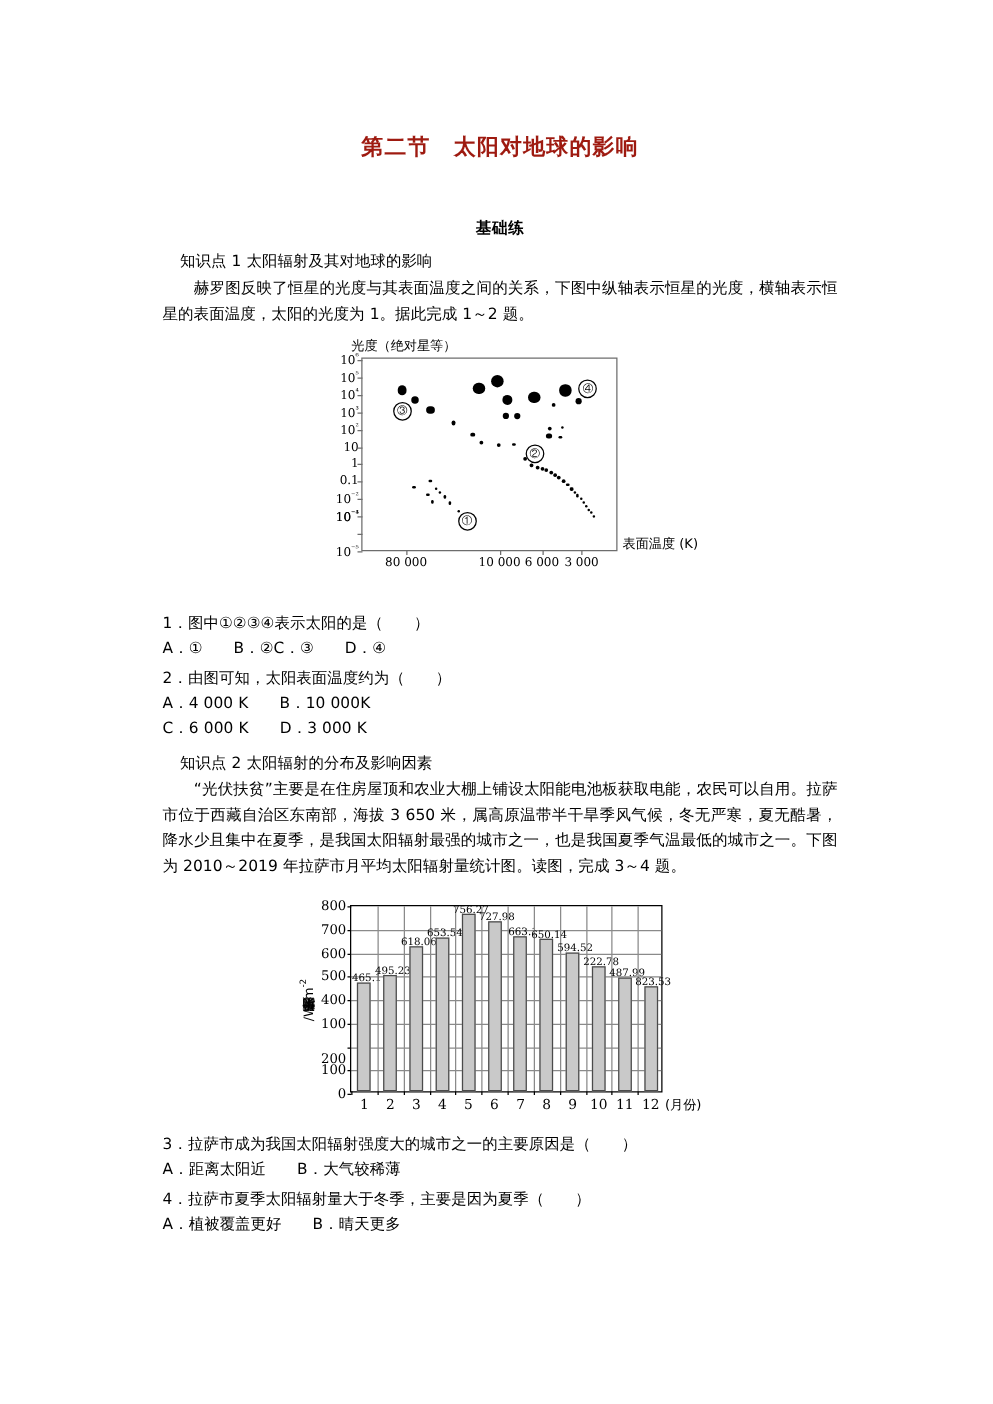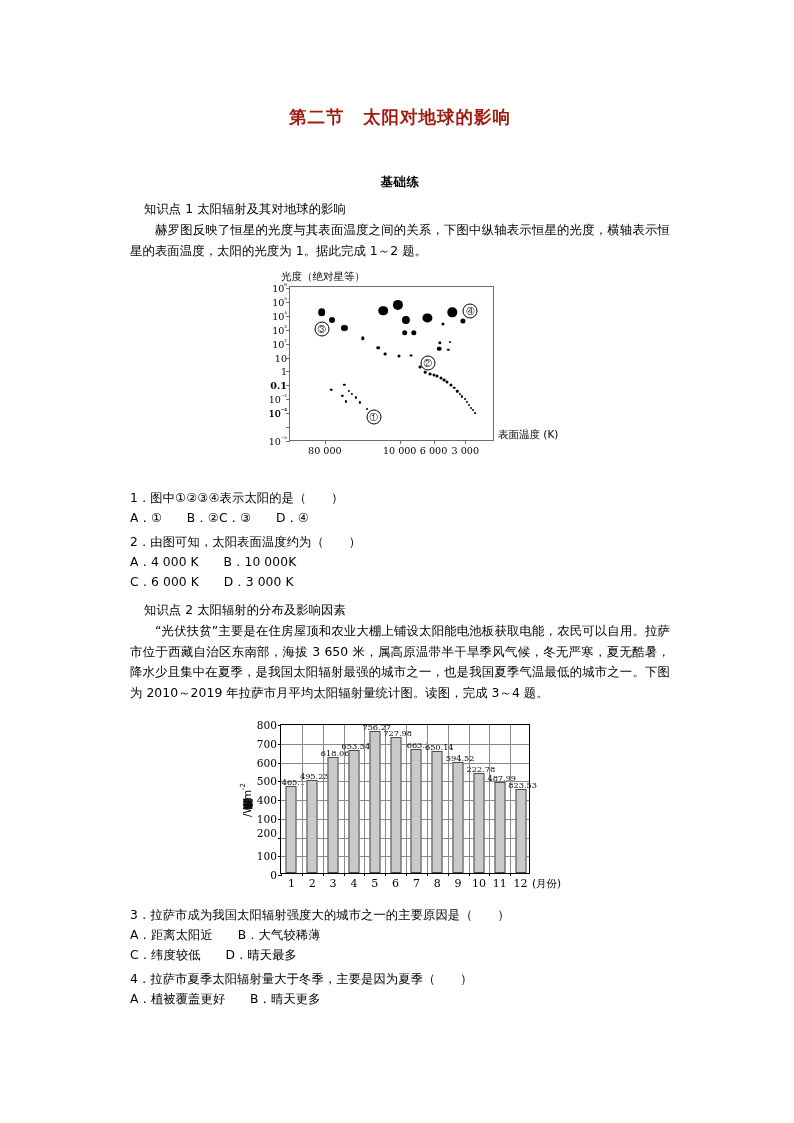--- a/index.html
+++ b/index.html
@@ -253,21 +253,21 @@
           <div class="ytick" style="top: 28.8182px;">10<sup>⁴</sup></div>
           <div class="ytickmark" style="top: 28.8182px;"></div>
           <div class="ytick" style="top: 42.7273px;">10<sup>³</sup></div>
           <div class="ytickmark" style="top: 42.7273px;"></div>
           <div class="ytick" style="top: 56.6364px;">10<sup>²</sup></div>
           <div class="ytickmark" style="top: 56.6364px;"></div>
           <div class="ytick" style="top: 70.5455px;">10</div>
           <div class="ytickmark" style="top: 70.5455px;"></div>
           <div class="ytick" style="top: 84.4545px;">1</div>
           <div class="ytickmark" style="top: 84.4545px;"></div>
-          <div class="ytick" style="top: 98.3636px; font-weight: bold;">0.1</div>
+          <div class="ytick" style="top: 98.3636px;">0.1</div>
           <div class="ytickmark" style="top: 98.3636px;"></div>
           <div class="ytick" style="top: 112.273px;">10<sup>⁻²</sup></div>
           <div class="ytickmark" style="top: 112.273px;"></div>
           <div class="ytick" style="top: 126.182px;">10<sup>⁻³</sup></div>
           <div class="ytickmark" style="top: 126.182px;"></div>
           <div class="ytick" style="top: 126px;">10<sup>⁻⁴</sup></div>
           <div class="ytickmark" style="top: 140.091px;"></div>
           <div class="ytick" style="top: 154px; text-align: center;">10<sup>⁻⁵</sup></div>
           <div class="ytickmark" style="top: 154px;"></div>
           <div class="xtick" style="left: 34.85px;">80 000</div>
@@ -354,21 +354,21 @@
       <div class="ytitle">
         <span>平均太阳辐射量/W·m<sup>-2</sup></span>
       </div>
       <div class="plot" id="barplot">
           <div class="ylab" style="top: 150px;">0</div>
           <div class="ytk" style="top: 150px;"></div>
           <div class="hgrid" style="top: 131.25px;"></div>
           <div class="ylab" style="top: 131.25px;">100</div>
           <div class="ytk" style="top: 131.25px;"></div>
           <div class="hgrid" style="top: 112.5px;"></div>
-          <div class="ylab" style="top: 108px;">200</div>
+          <div class="ylab" style="top: 122px;">200</div>
           <div class="ytk" style="top: 112.5px;"></div>
           <div class="hgrid" style="top: 93.75px;"></div>
           <div class="ylab" style="top: 93.75px;">100</div>
           <div class="ytk" style="top: 93.75px;"></div>
           <div class="hgrid" style="top: 75px;"></div>
           <div class="ylab" style="top: 75px;">400</div>
           <div class="ytk" style="top: 75px;"></div>
           <div class="hgrid" style="top: 56.25px;"></div>
           <div class="ylab" style="top: 56.25px;">500</div>
           <div class="ytk" style="top: 56.25px;"></div>
@@ -439,21 +439,20 @@
           <div class="blab" style="left: 241.583px; top: 64.9963px;">823.53</div>
           <div class="xlab" style="left: 239.583px;">12</div>
           <div class="xtk" style="left: 229.167px;"></div>
         </div>
       <div class="xtitle">(月份)</div>
     </div>
 
     <div class="q-block">
       <div class="qline">3．拉萨市成为我国太阳辐射强度大的城市之一的主要原因是（　　）</div>
       <div class="qline">A．距离太阳近　　B．大气较稀薄</div>
-      <div class="qline">C．纬度较低　　D．晴天最多</div>
     </div>
 
     <div class="q-block2">
       <div class="qline">4．拉萨市夏季太阳辐射量大于冬季，主要是因为夏季（　　）</div>
       <div class="qline">A．植被覆盖更好　　B．晴天更多</div>
     </div>
 
   </div>
 </div>
 

